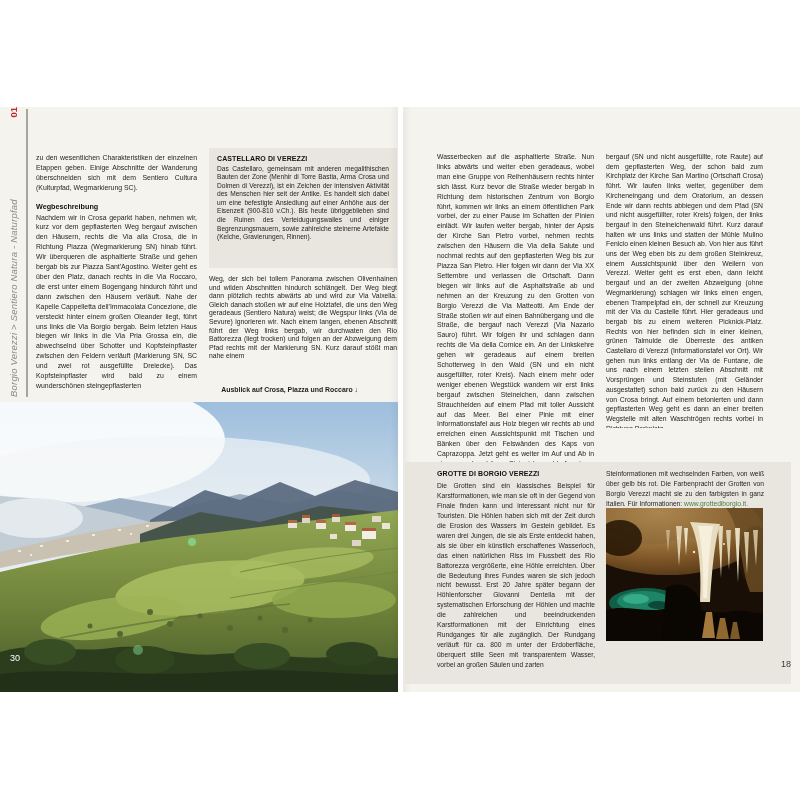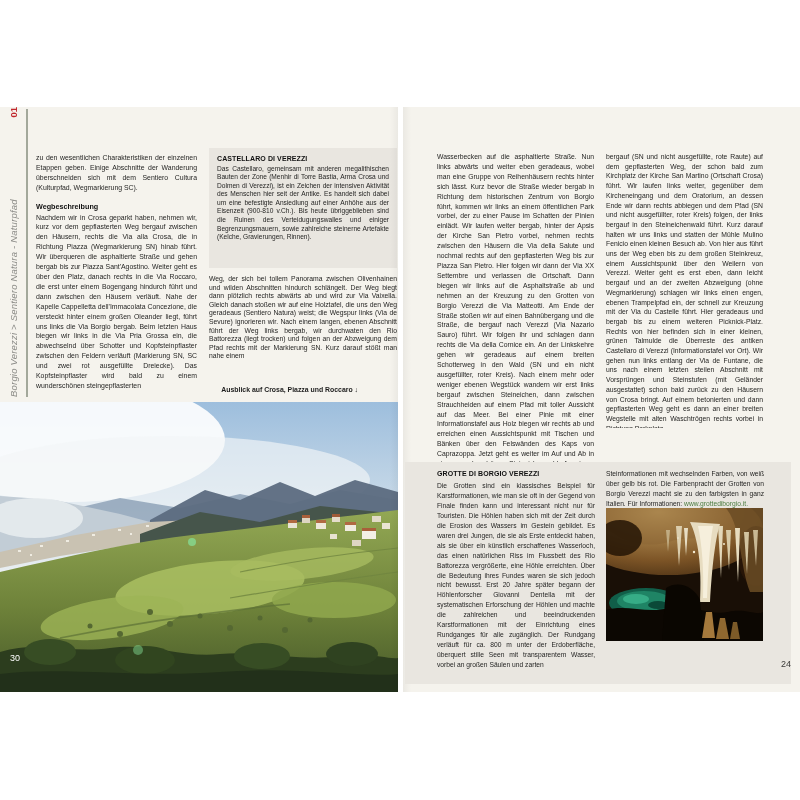--- a/index.html
+++ b/index.html
@@ -234,14 +234,14 @@
 
       <path d="M100,104 L106,104 L109,130 L96,130 Z" fill="#a5793c"></path>
       <path d="M114,110 L119,110 L123,131 L110,131 Z" fill="#8f6830"></path>
       <path d="M127,114 L131,114 L134,131 L124,131 Z" fill="#7c5a28"></path>
       <circle cx="88" cy="44" r="1.2" fill="#f5ecd2"></circle>
       <circle cx="118" cy="36" r="1" fill="#f5ecd2"></circle>
       <circle cx="72" cy="30" r="1" fill="#e9dfc4"></circle>
     </svg>
   </div>
 
-  <div class="pagenum" id="pagenum-right">24</div>
+  <div class="pagenum" id="pagenum-right">18</div>
 </div>
 
 </body></html>

